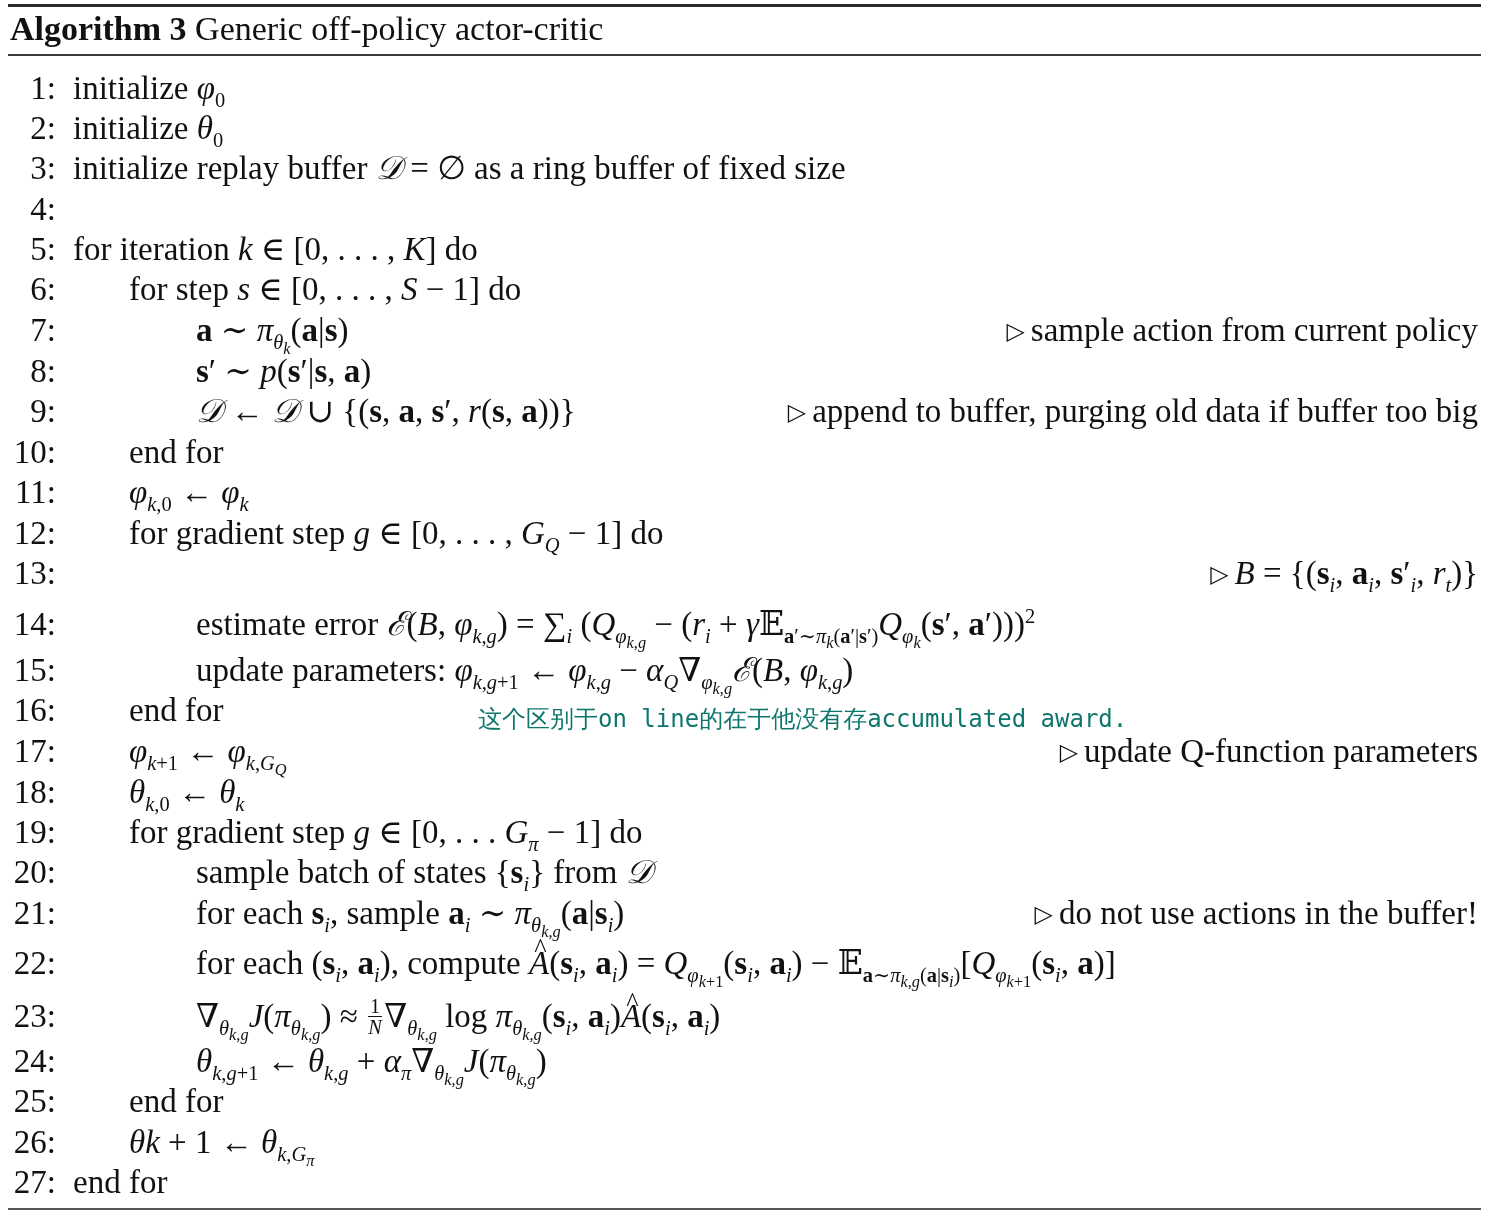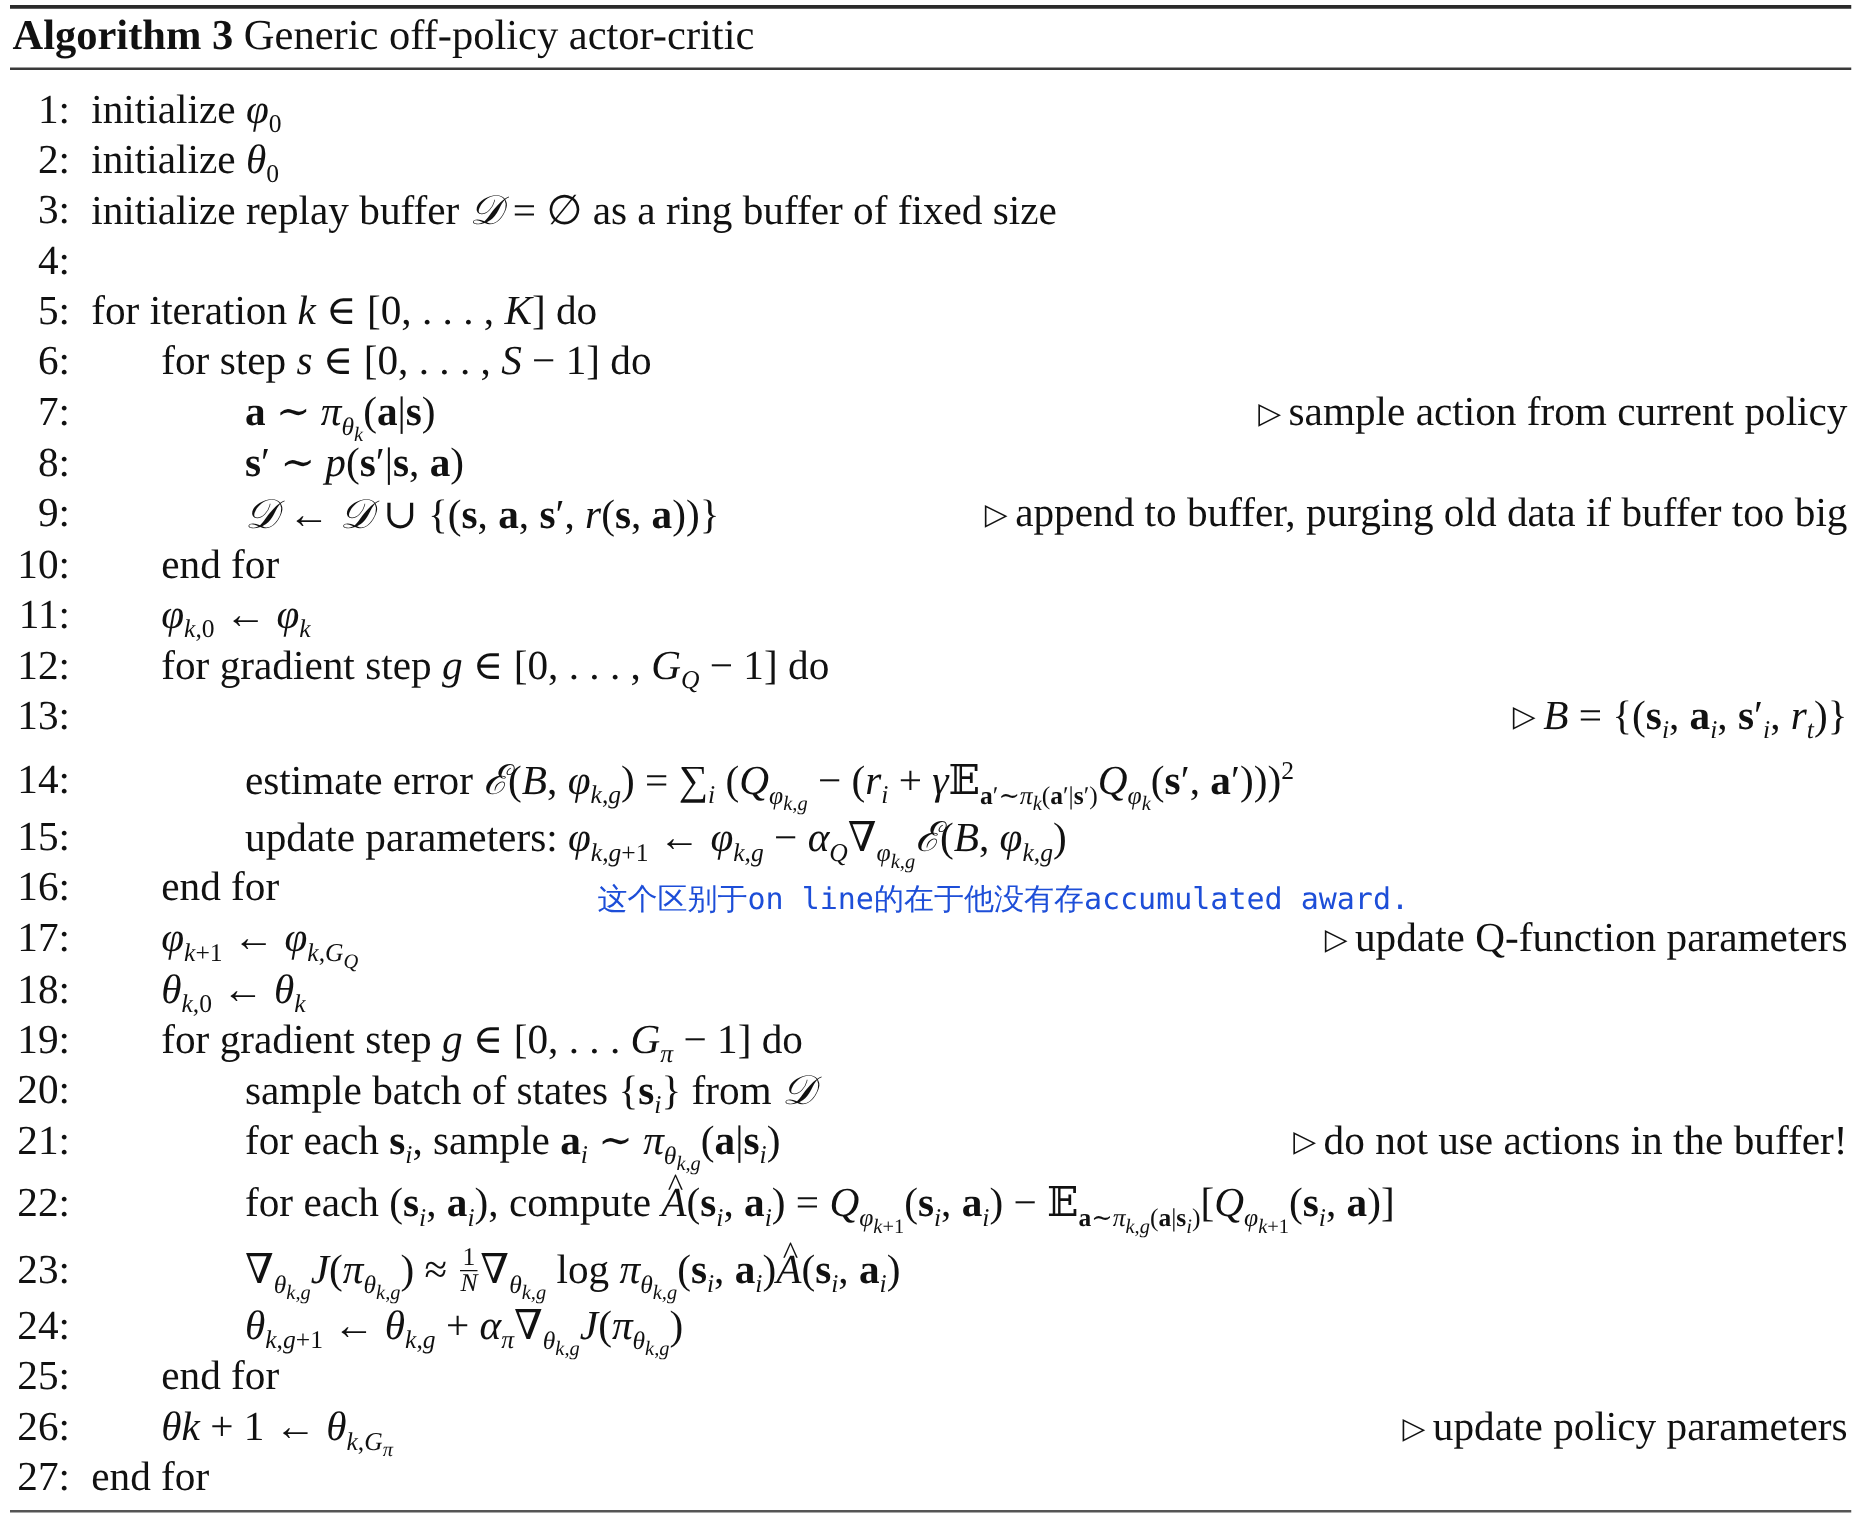--- a/index.html
+++ b/index.html
@@ -29,21 +29,21 @@
   .cal { font-family: "DejaVu Serif", serif; font-style: italic; }
   sub, sup { font-size: 0.62em; line-height: 0; }
   sub sub { font-size: 0.8em; }
   .comment {
     position: absolute; right: 11px; text-align: left;
   }
   .tri { font-size: 0.72em; vertical-align: 0.08em; margin-right: 6px; }
   .annot {
     position: absolute; left: 478px; top: 703px;
     font-family: "DejaVu Sans Mono", "Liberation Mono", monospace;
-    font-size: 24px; line-height: 32px; color: #1d4ed8; white-space: nowrap;
+    font-size: 24px; line-height: 32px; color: #0f766e; white-space: nowrap;
   }
   .frac { display: inline-block; vertical-align: -0.35em; text-align: center; font-size: 0.62em; line-height: 1em; margin: 0 2px; }
   .frac span { display: block; }
   .frac .n { border-bottom: 1px solid #111; padding: 0 2px; }
   .hat { position: relative; display: inline-block; }
   .hat::before { content: "^"; position: absolute; left: 0.2em; top: -0.55em; font-style: normal; font-size: 0.8em; }
 </style>
 </head>
 <body>
 
@@ -180,21 +180,20 @@
 </div>
 
 <div class="line" style="top:1081px">
   <span class="num">25:</span>
   <span class="body ind1 kw">end for</span>
 </div>
 
 <div class="line" style="top:1122px">
   <span class="num">26:</span>
   <span class="body ind1"><span class="m">θk</span> + 1 ← <span class="m">θ</span><sub><span class="m">k</span>,<span class="m">G</span><sub class="m">π</sub></sub></span>
-  <span class="comment"><span class="tri">▷</span><span>update policy parameters</span></span>
 </div>
 
 <div class="line" style="top:1162px">
   <span class="num">27:</span>
   <span class="body ind0 kw">end for</span>
 </div>
 
 <div class="rule-bot"></div>
 
 </body></html>

